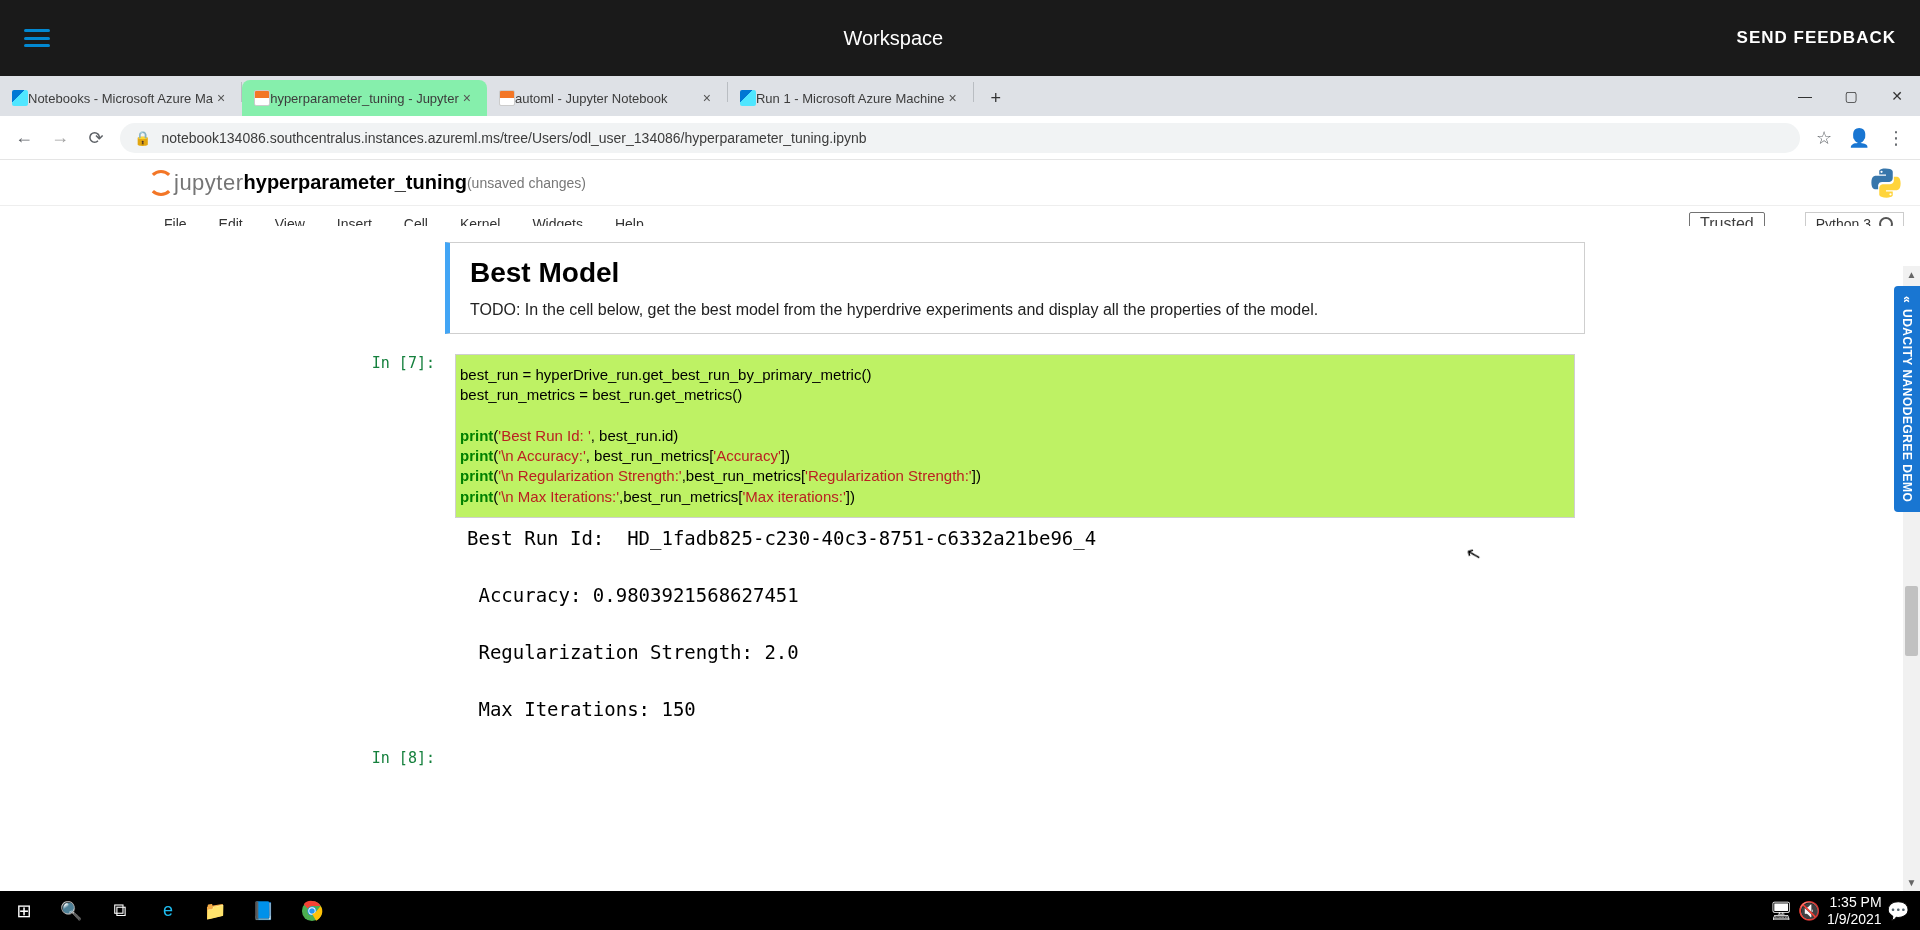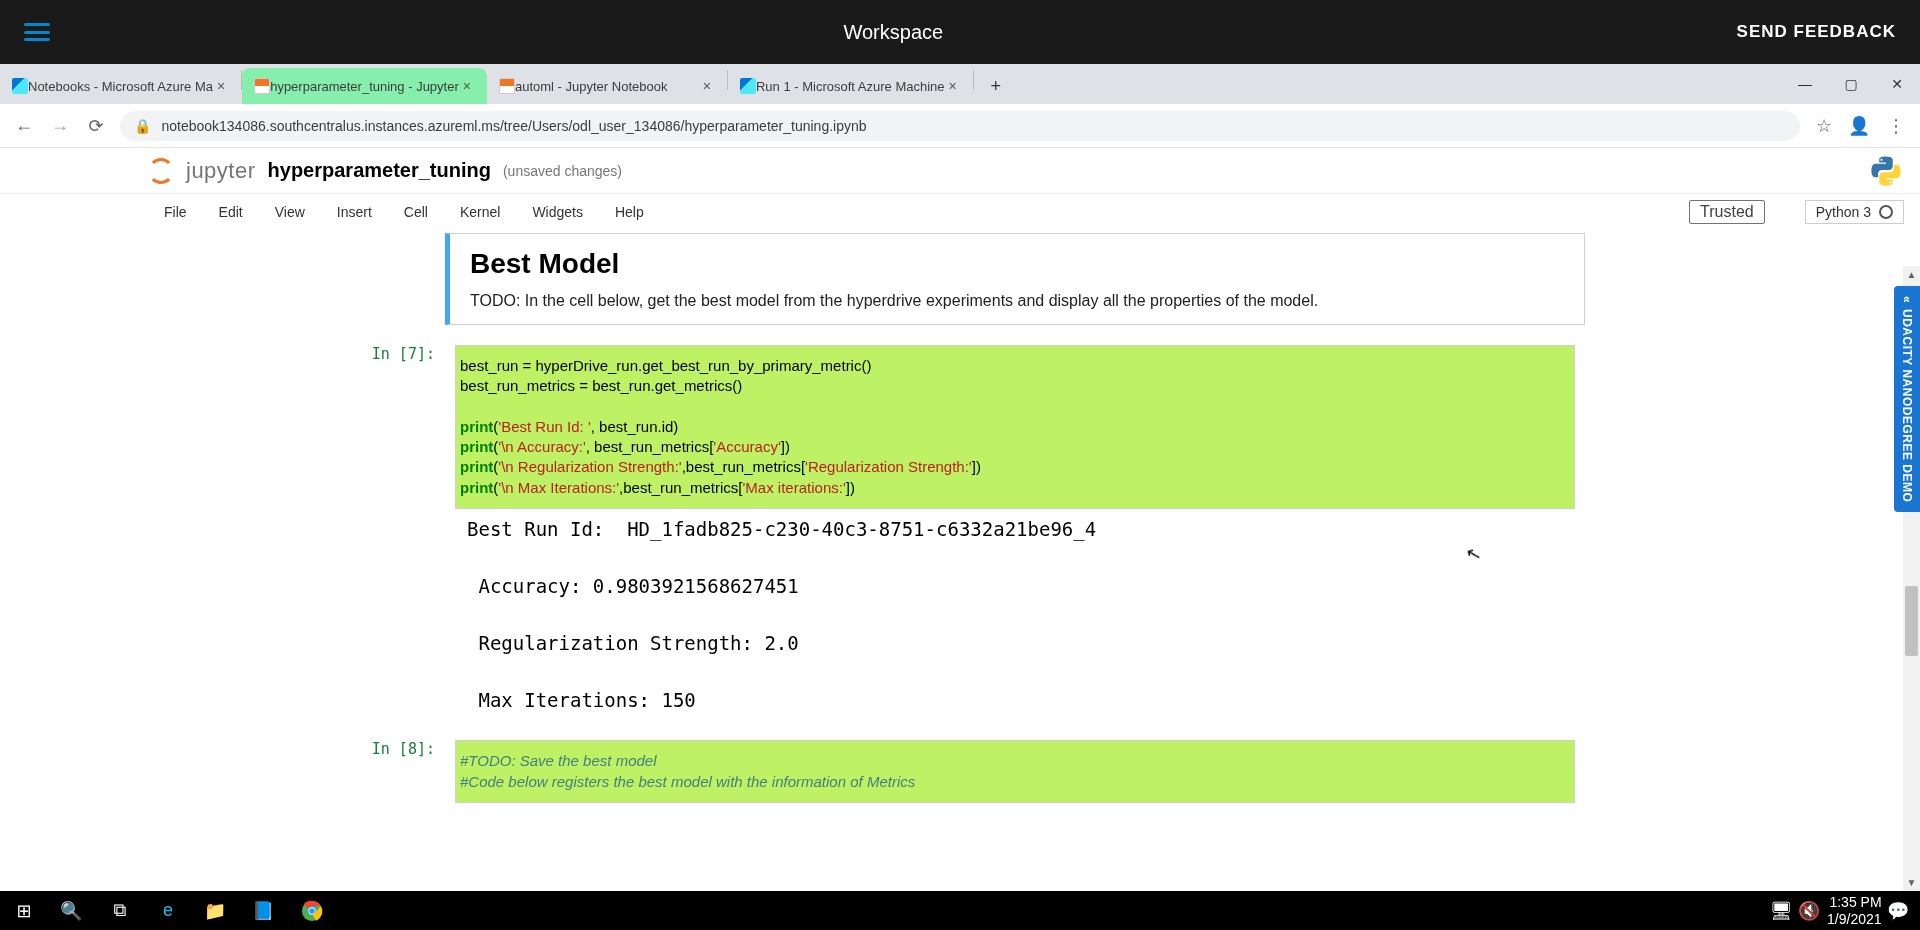--- a/index.html
+++ b/index.html
@@ -1,17 +1,17 @@
 <!DOCTYPE html>
 <html><head>
 <meta charset="utf-8">
 <style>
   html,body{margin:0;padding:0;font-family:"Segoe UI",Arial,sans-serif;font-size:14px;background:#fff;color:#000;overflow:hidden}
   *{box-sizing:border-box}
-  .top-bar{height:64px;background:#1a1a1a;color:#fff;display:flex;align-items:center;justify-content:space-between;padding:0 24px}
+  .top-bar{height:76px;background:#1a1a1a;color:#fff;display:flex;align-items:center;justify-content:space-between;padding:0 24px}
   .hamburger{width:26px;height:26px;display:flex;flex-direction:column;justify-content:space-between;padding:4px 0}
   .hamburger span{height:3px;background:#0288d1;border-radius:2px}
   .workspace-title{font-size:20px;font-weight:500}
   .send-feedback{font-size:17px;font-weight:600;letter-spacing:1px}
   .chrome-strip{height:40px;background:#dee1e6;display:flex;align-items:flex-end;position:relative}
   .tab{height:36px;display:flex;align-items:center;gap:0;padding:0 12px;font-size:13px;color:#3c3c3c;border-radius:8px 8px 0 0;max-width:270px;min-width:240px;position:relative}
   .tab.active{background:#86efac}
   .tab .favicon{width:16px;height:16px;flex:0 0 16px;border-radius:2px}
   .tab .label{white-space:nowrap;overflow:hidden;text-overflow:ellipsis;flex:1}
   .tab .close{font-size:14px;color:#555;padding:0 4px}
@@ -20,40 +20,40 @@
   .ico-jup{background:linear-gradient(#f37626 50%,#fff 50%);border:1px solid #ccc}
   .new-tab{width:28px;height:28px;display:flex;align-items:center;justify-content:center;font-size:18px;color:#333;margin-left:8px;margin-bottom:4px;border-radius:50%}
   .win-controls{position:absolute;right:0;top:0;height:40px;display:flex}
   .win-controls div{width:46px;height:40px;display:flex;align-items:center;justify-content:center;color:#333}
   .address-bar{height:44px;background:#fff;border-bottom:1px solid #e5e5e5;display:flex;align-items:center;padding:0 12px;gap:12px}
   .nav-arrow{color:#a0a0a0;font-size:18px;width:24px;text-align:center}
   .nav-arrow.enabled{color:#5f6368}
   .url-box{flex:1;height:30px;background:#f1f3f4;border-radius:15px;display:flex;align-items:center;padding:0 14px;gap:10px;font-size:14px;color:#3c3c3c}
   .lock{color:#5f6368}
   .addr-icon{color:#5f6368;font-size:18px;width:24px;text-align:center}
-  .jupyter-header{height:46px;display:flex;align-items:center;padding:0 16px 0 148px;gap:12px;border-bottom:1px solid #eee}
+  .jupyter-header{height:46px;display:flex;align-items:center;padding:0 16px 0 148px;border-bottom:1px solid #eee}
   .jlogo{width:26px;height:26px;border:3px solid #f37626;border-left-color:transparent;border-right-color:transparent;border-radius:50%}
   .jword{font-size:22px;color:#757575;font-weight:400;letter-spacing:0.5px}
   .nbname{font-size:20px;font-weight:700;color:#000}
   .saved{font-size:14px;color:#777}
   .python-logo{margin-left:auto;width:36px;height:36px}
   .menu-bar{height:36px;display:flex;align-items:center;padding:0 16px 0 148px;gap:0;border-bottom:1px solid #eee;font-size:14px;color:#333}
   .menu-item{padding:0 16px;height:100%;display:flex;align-items:center}
   .menu-spacer{flex:1}
   .trusted{border:1px solid #737373;padding:2px 10px;font-size:16px;color:#404040;border-radius:2px}
   .kernel-box{display:flex;align-items:center;gap:8px;border:1px solid #ccc;padding:3px 10px;margin-left:40px}
   .kernel-circle{width:14px;height:14px;border:2px solid #555;border-radius:50%}
   .toolbar{height:36px;display:flex;align-items:center;padding:0 16px 0 148px;gap:0;border-bottom:1px solid #d0d0d0}
   .tb-btn{height:26px;min-width:28px;border:1px solid #ccc;background:#fff;display:flex;align-items:center;justify-content:center;font-size:13px;color:#333;padding:0 6px}
   .tb-btn.run{padding:0 10px;gap:4px}
   .tb-group{display:flex;margin-right:8px}
   .tb-group .tb-btn + .tb-btn{border-left:0}
   .cell-select{height:26px;border:1px solid #ccc;font-size:13px;padding:0 24px 0 8px;background:#fff;min-width:120px}
   .notebook-area{position:absolute;top:226px;bottom:39px;left:0;right:0;overflow:auto;background:#fff}
-  .notebook-inner{width:1250px;margin:7px auto;padding:0;position:relative}
+  .notebook-inner{width:1250px;margin:16px auto;padding:0;position:relative}
   .cell{display:flex;margin:0;padding:4px 0}
   .cell .prompt{width:110px;text-align:right;padding:6px 10px 0 0;font-family:"Consolas",monospace;font-size:15px;color:#15803d}
   .cell .content{flex:1;padding:6px 10px}
   .md-cell{border:1px solid #cfcfcf;border-left:5px solid #42A5F5;padding:14px 20px;margin-left:110px;background:#fff}
   .md-cell h2{margin:0 0 12px 0;font-size:28px;font-weight:700}
   .md-cell p{margin:0;font-size:16px;color:#222}
   .code-input{border:1px solid #cfcfcf;background:#bef264;padding:10px 4px;font-family:Liberation Sans, sans-serif;font-size:15px;line-height:1.35;white-space:pre;color:#000}
   .code-output{padding:6px 12px;font-family:"Consolas",monospace;font-size:19px;line-height:1.5;white-space:pre;color:#000}
   .s1{color:#BA2121}
   .py{color:#008000;font-weight:bold}
@@ -211,24 +211,20 @@
 <span> Accuracy: 0.9803921568627451</span>
 
 <span> Regularization Strength: 2.0</span>
 
 <span> Max Iterations: 150</span></div>
       </div>
     </div>
 
     <div class="cell">
       <div class="prompt">In [8]:</div>
-      <div class="content">
-        <div class="code-input"><span class="cm">#TODO: Save the best model</span>
-<span class="cm">#Code below registers the best model with the information of Metrics</span></div>
-      </div>
     </div>
 
   </div>
 </div>
 
 <div class="scroll-track">
   <div class="scroll-arrow" style="top:0">▲</div>
   <div class="scroll-thumb"></div>
   <div class="scroll-arrow" style="bottom:0">▼</div>
 </div>

